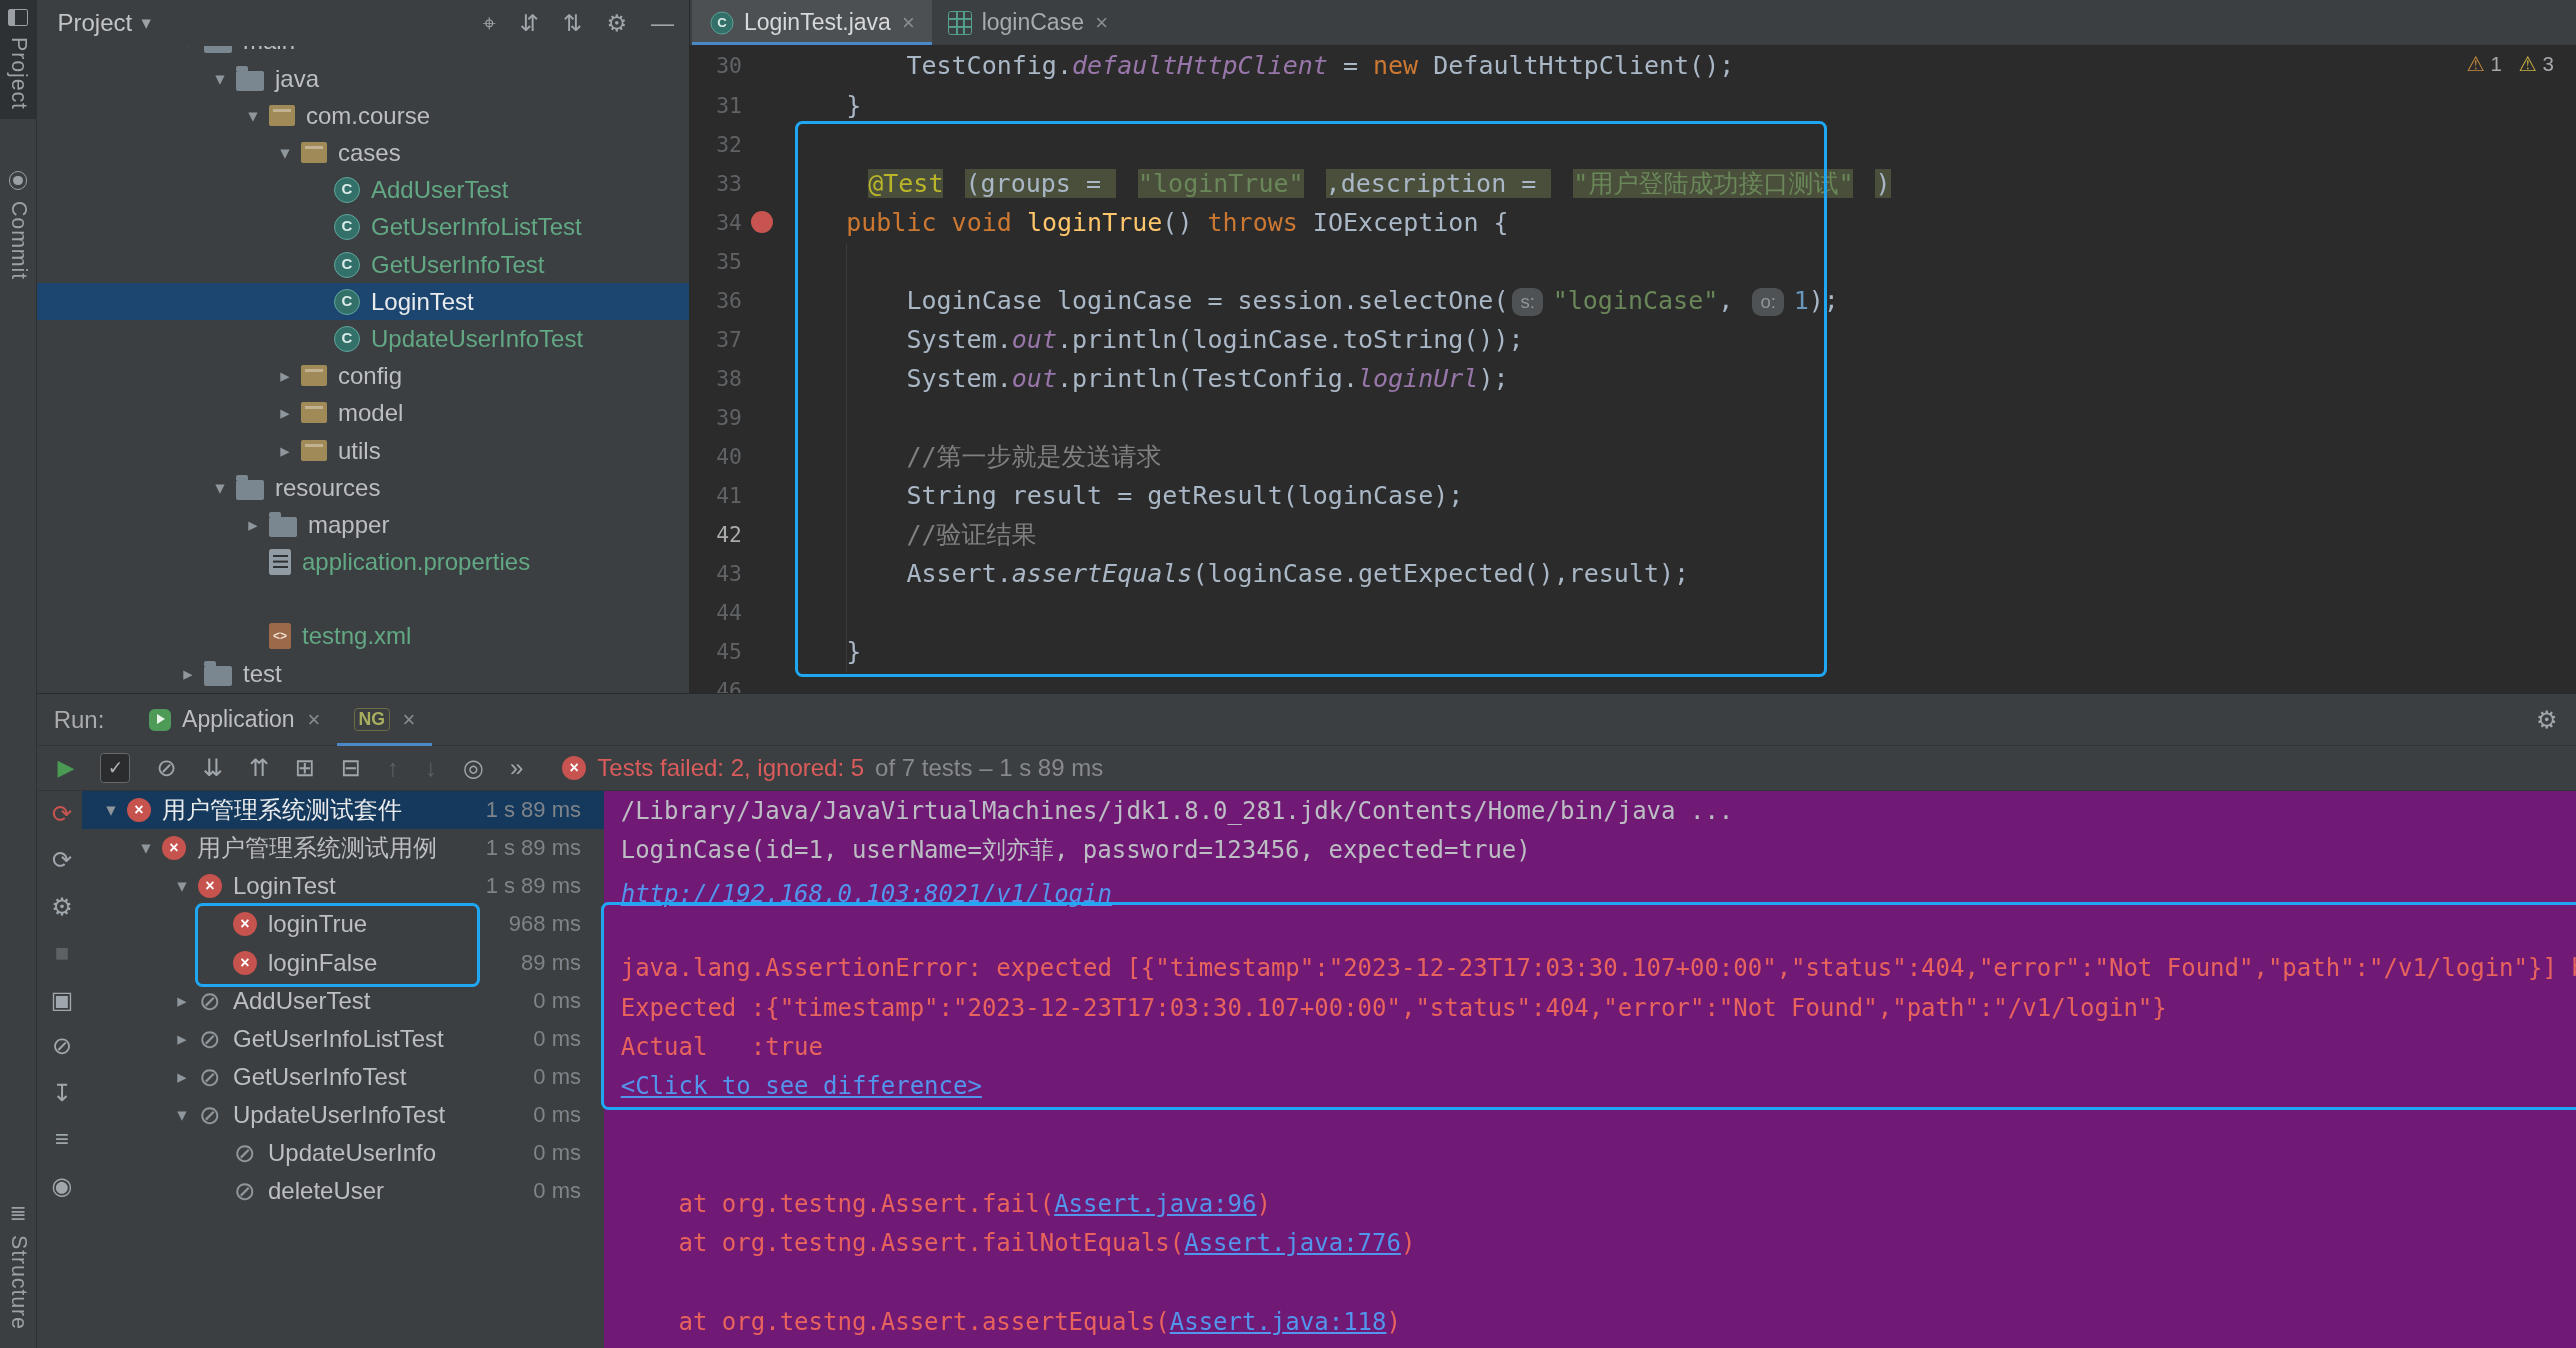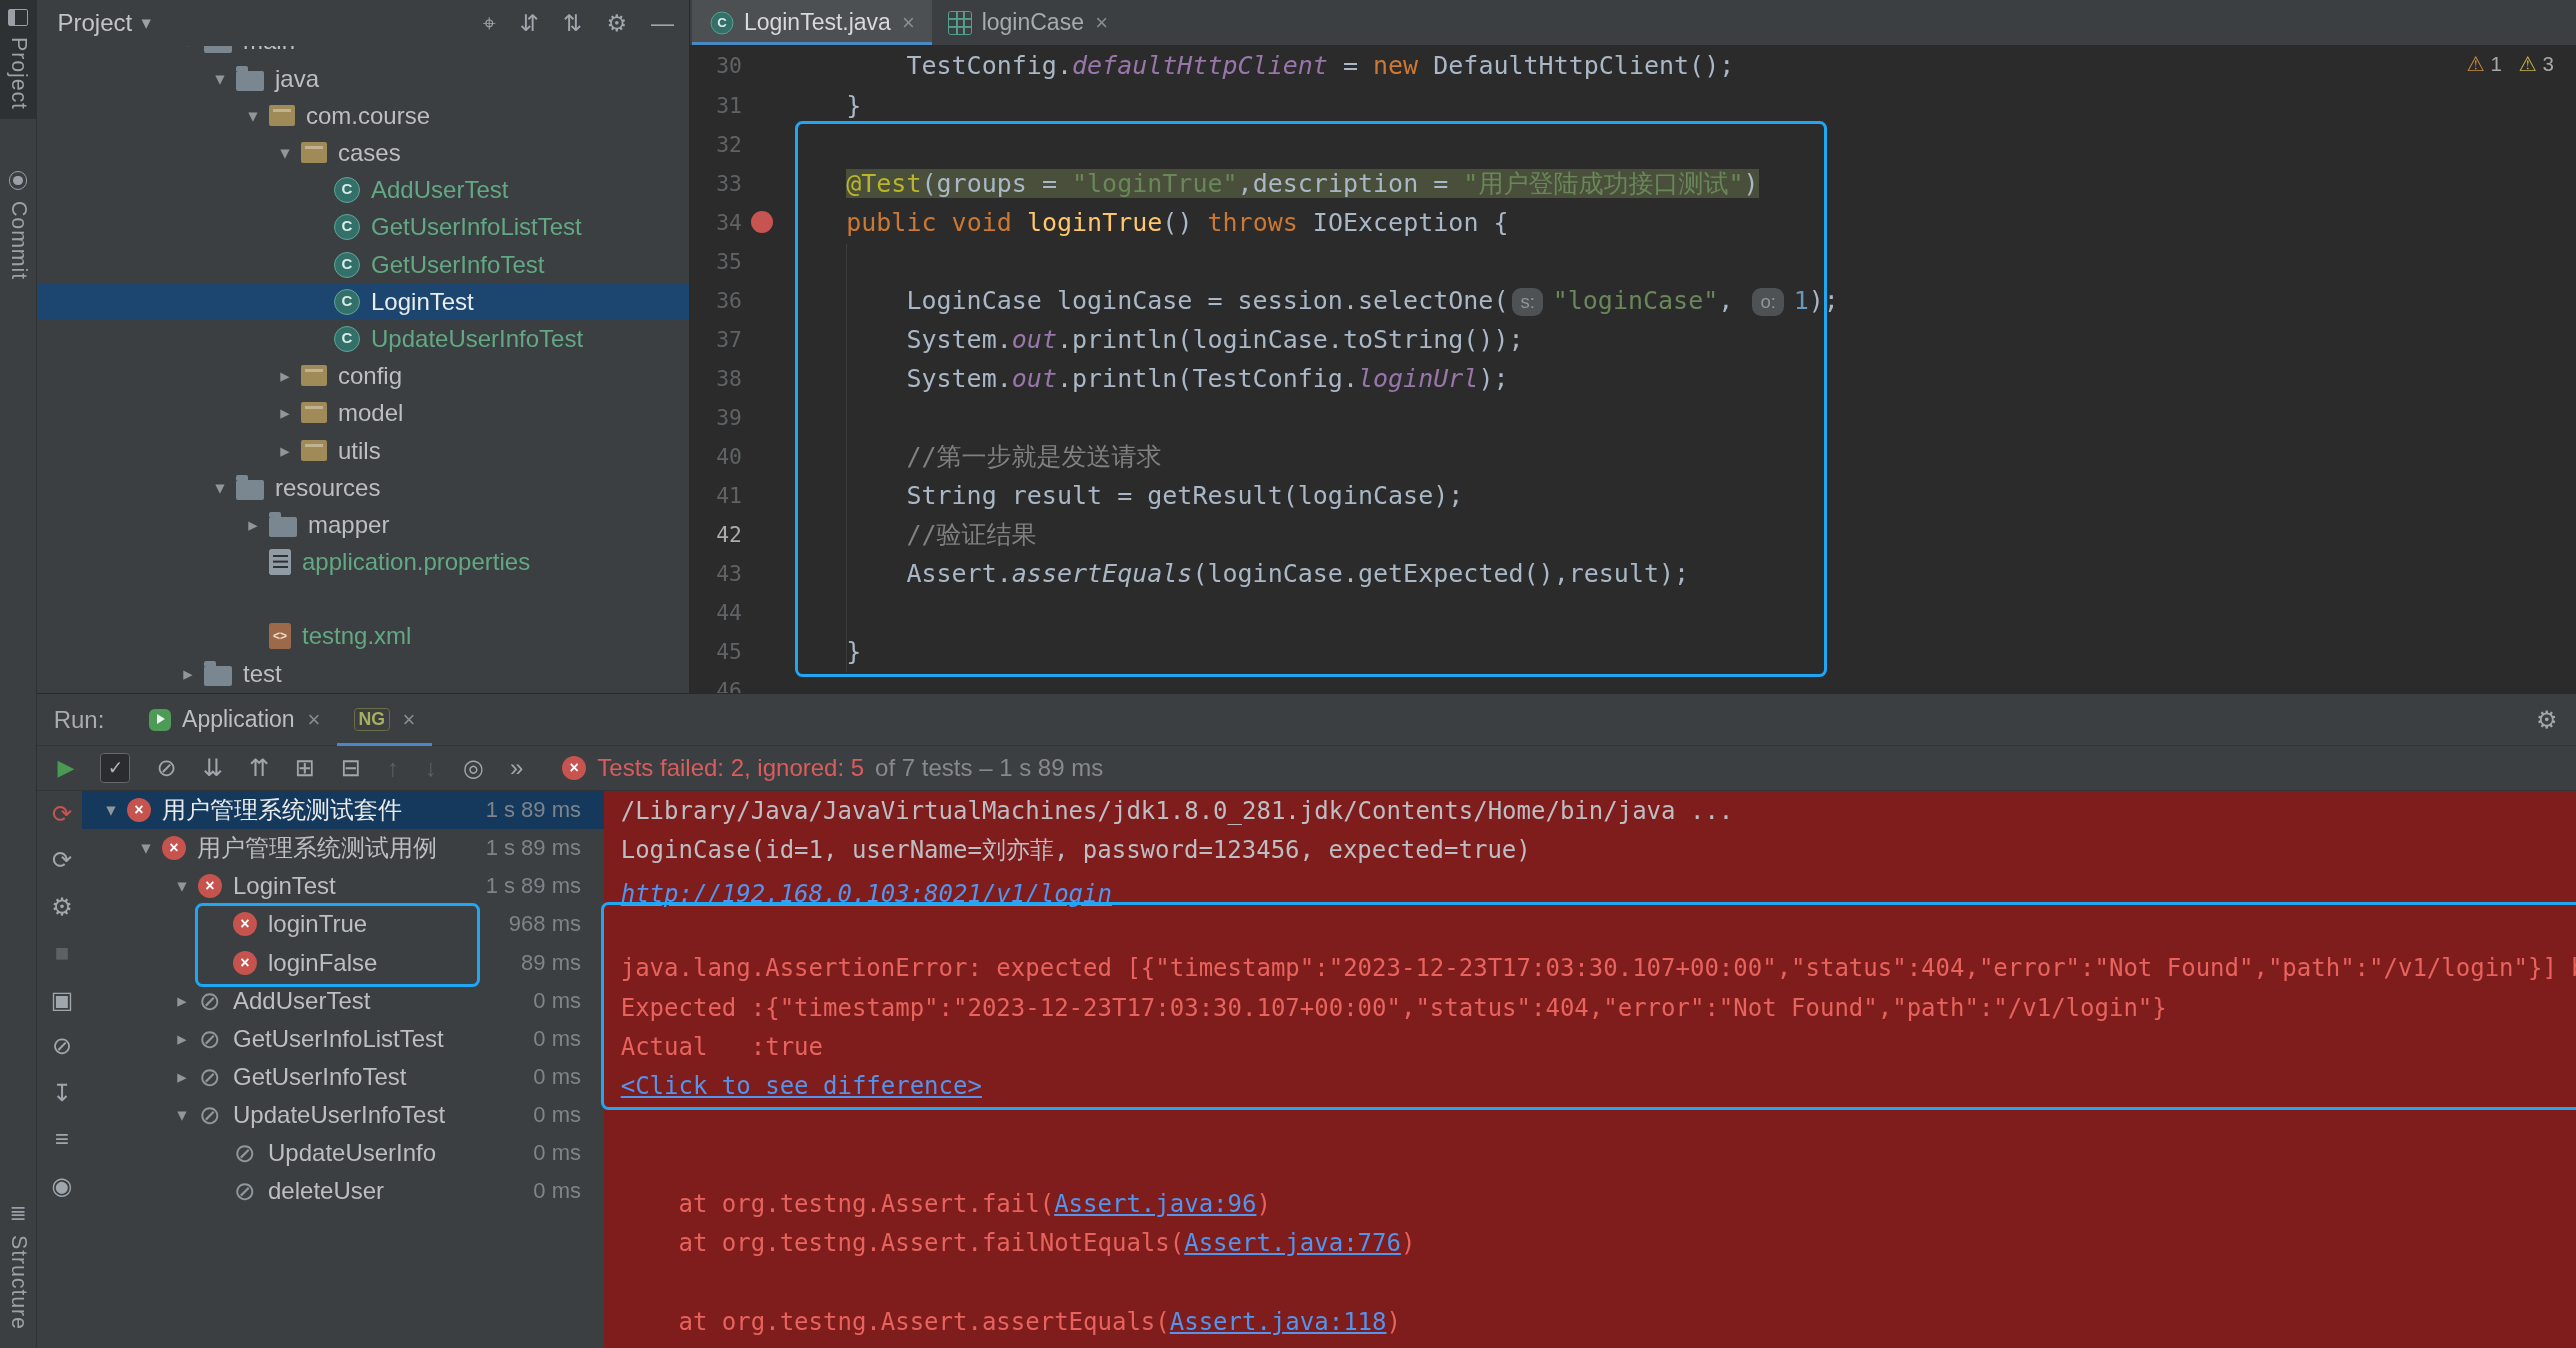--- a/index.html
+++ b/index.html
@@ -67,21 +67,21 @@
 
   .ed-row{position:absolute;left:0;right:0;height:39px;line-height:39px;
     font-family:"DejaVu Sans Mono","Liberation Mono",monospace;font-size:25px;white-space:pre;}
   .ed-num{position:absolute;left:0;width:52px;text-align:right;color:#606366;font-size:21.4px;}
   .ed-num.cur{color:#A9ABAD;}
   .gut-fail{position:absolute;left:61px;top:8.4px;width:22px;height:22px;border-radius:50%;background:#C75450;}
   .ed-code{position:absolute;left:96px;top:0;}
   .tk-p{color:#A9B7C6;}.tk-k{color:#CC7832;}.tk-a{color:#BBB529;}.tk-s{color:#6A8759;}
   .tk-n{color:#6897BB;}.tk-c{color:#808080;}.tk-f{color:#9876AA;font-style:italic;}
   .tk-m{color:#FFC66B;}.tk-sm{font-style:italic;}
-  .tk-hl{background:#4A4F3C;}
+  .tk-hl{background:#4A4F3C;margin-left:22px;}
   .tk-chip{display:inline-block;background:#4E5254;color:#8E959B;border-radius:9.3px;font-size:18.6px;line-height:28px;
     padding:0 8.4px;margin:0 9.3px 0 3.7px;vertical-align:middle;font-family:"Liberation Sans",sans-serif;}
   #indent-guide{position:absolute;left:156px;top:244px;width:0.9px;height:428px;background:#3A3D3F;}
 
   .cyanbox{position:absolute;border:3.7px solid #1FA7F4;border-radius:7.4px;z-index:60;pointer-events:none;}
   #ed-box{left:105px;top:121px;width:1032px;height:556px;}
 
   
   #run-panel{position:absolute;left:37px;top:693px;width:2539px;height:656px;background:#3C3F41;border-top:0.9px solid #282B2C;}
   #run-row{position:absolute;left:0;top:0;right:0;height:52px;display:flex;align-items:center;padding-left:16.7px;border-bottom:0.9px solid #323537;}
@@ -109,21 +109,21 @@
   .rl-ic.dim{color:#5D6164;}
 
   #run-tree{position:absolute;left:45px;top:97px;width:523px;bottom:0;overflow:hidden;}
   .rt-row{position:absolute;left:0;right:0;height:38px;display:flex;align-items:center;font-size:24px;color:#BCBEC4;padding-right:24px;white-space:nowrap;}
   .rt-row.sel{background:#15395C;}
   .rt-row.sel .rt-label{color:#E9EBED;}
   .rt-dur{margin-left:auto;color:#7F848A;font-size:22px;}
   .st-fail{width:24px;height:24px;border-radius:50%;background:#C7534E;color:#FFF;font-size:16px;line-height:24px;text-align:center;flex:none;margin-right:11px;font-weight:bold;}
   .st-ign{width:24px;flex:none;margin-right:11px;color:#8F969C;font-size:26px;line-height:24px;text-align:center;}
 
-  #console{position:absolute;left:567px;top:97px;right:0;bottom:0;background:#7f1d1d;overflow:hidden;}
+  #console{position:absolute;left:567px;top:97px;right:0;bottom:0;background:#701a75;overflow:hidden;}
   .co-line{position:absolute;left:16.7px;height:39px;line-height:39px;
     font-family:"DejaVu Sans Mono","Liberation Mono",monospace;font-size:24px;white-space:pre;}
   .co-p{color:#BCBEC4;}.co-e{color:#E8635D;}.co-l{color:#5394EC;text-decoration:underline;}
 
   #tree-box{left:158px;top:209px;width:285px;height:84px;}
   #console-box{left:564px;top:208px;width:2046px;height:208px;}
 </style>
 </head>
 <body>
 

